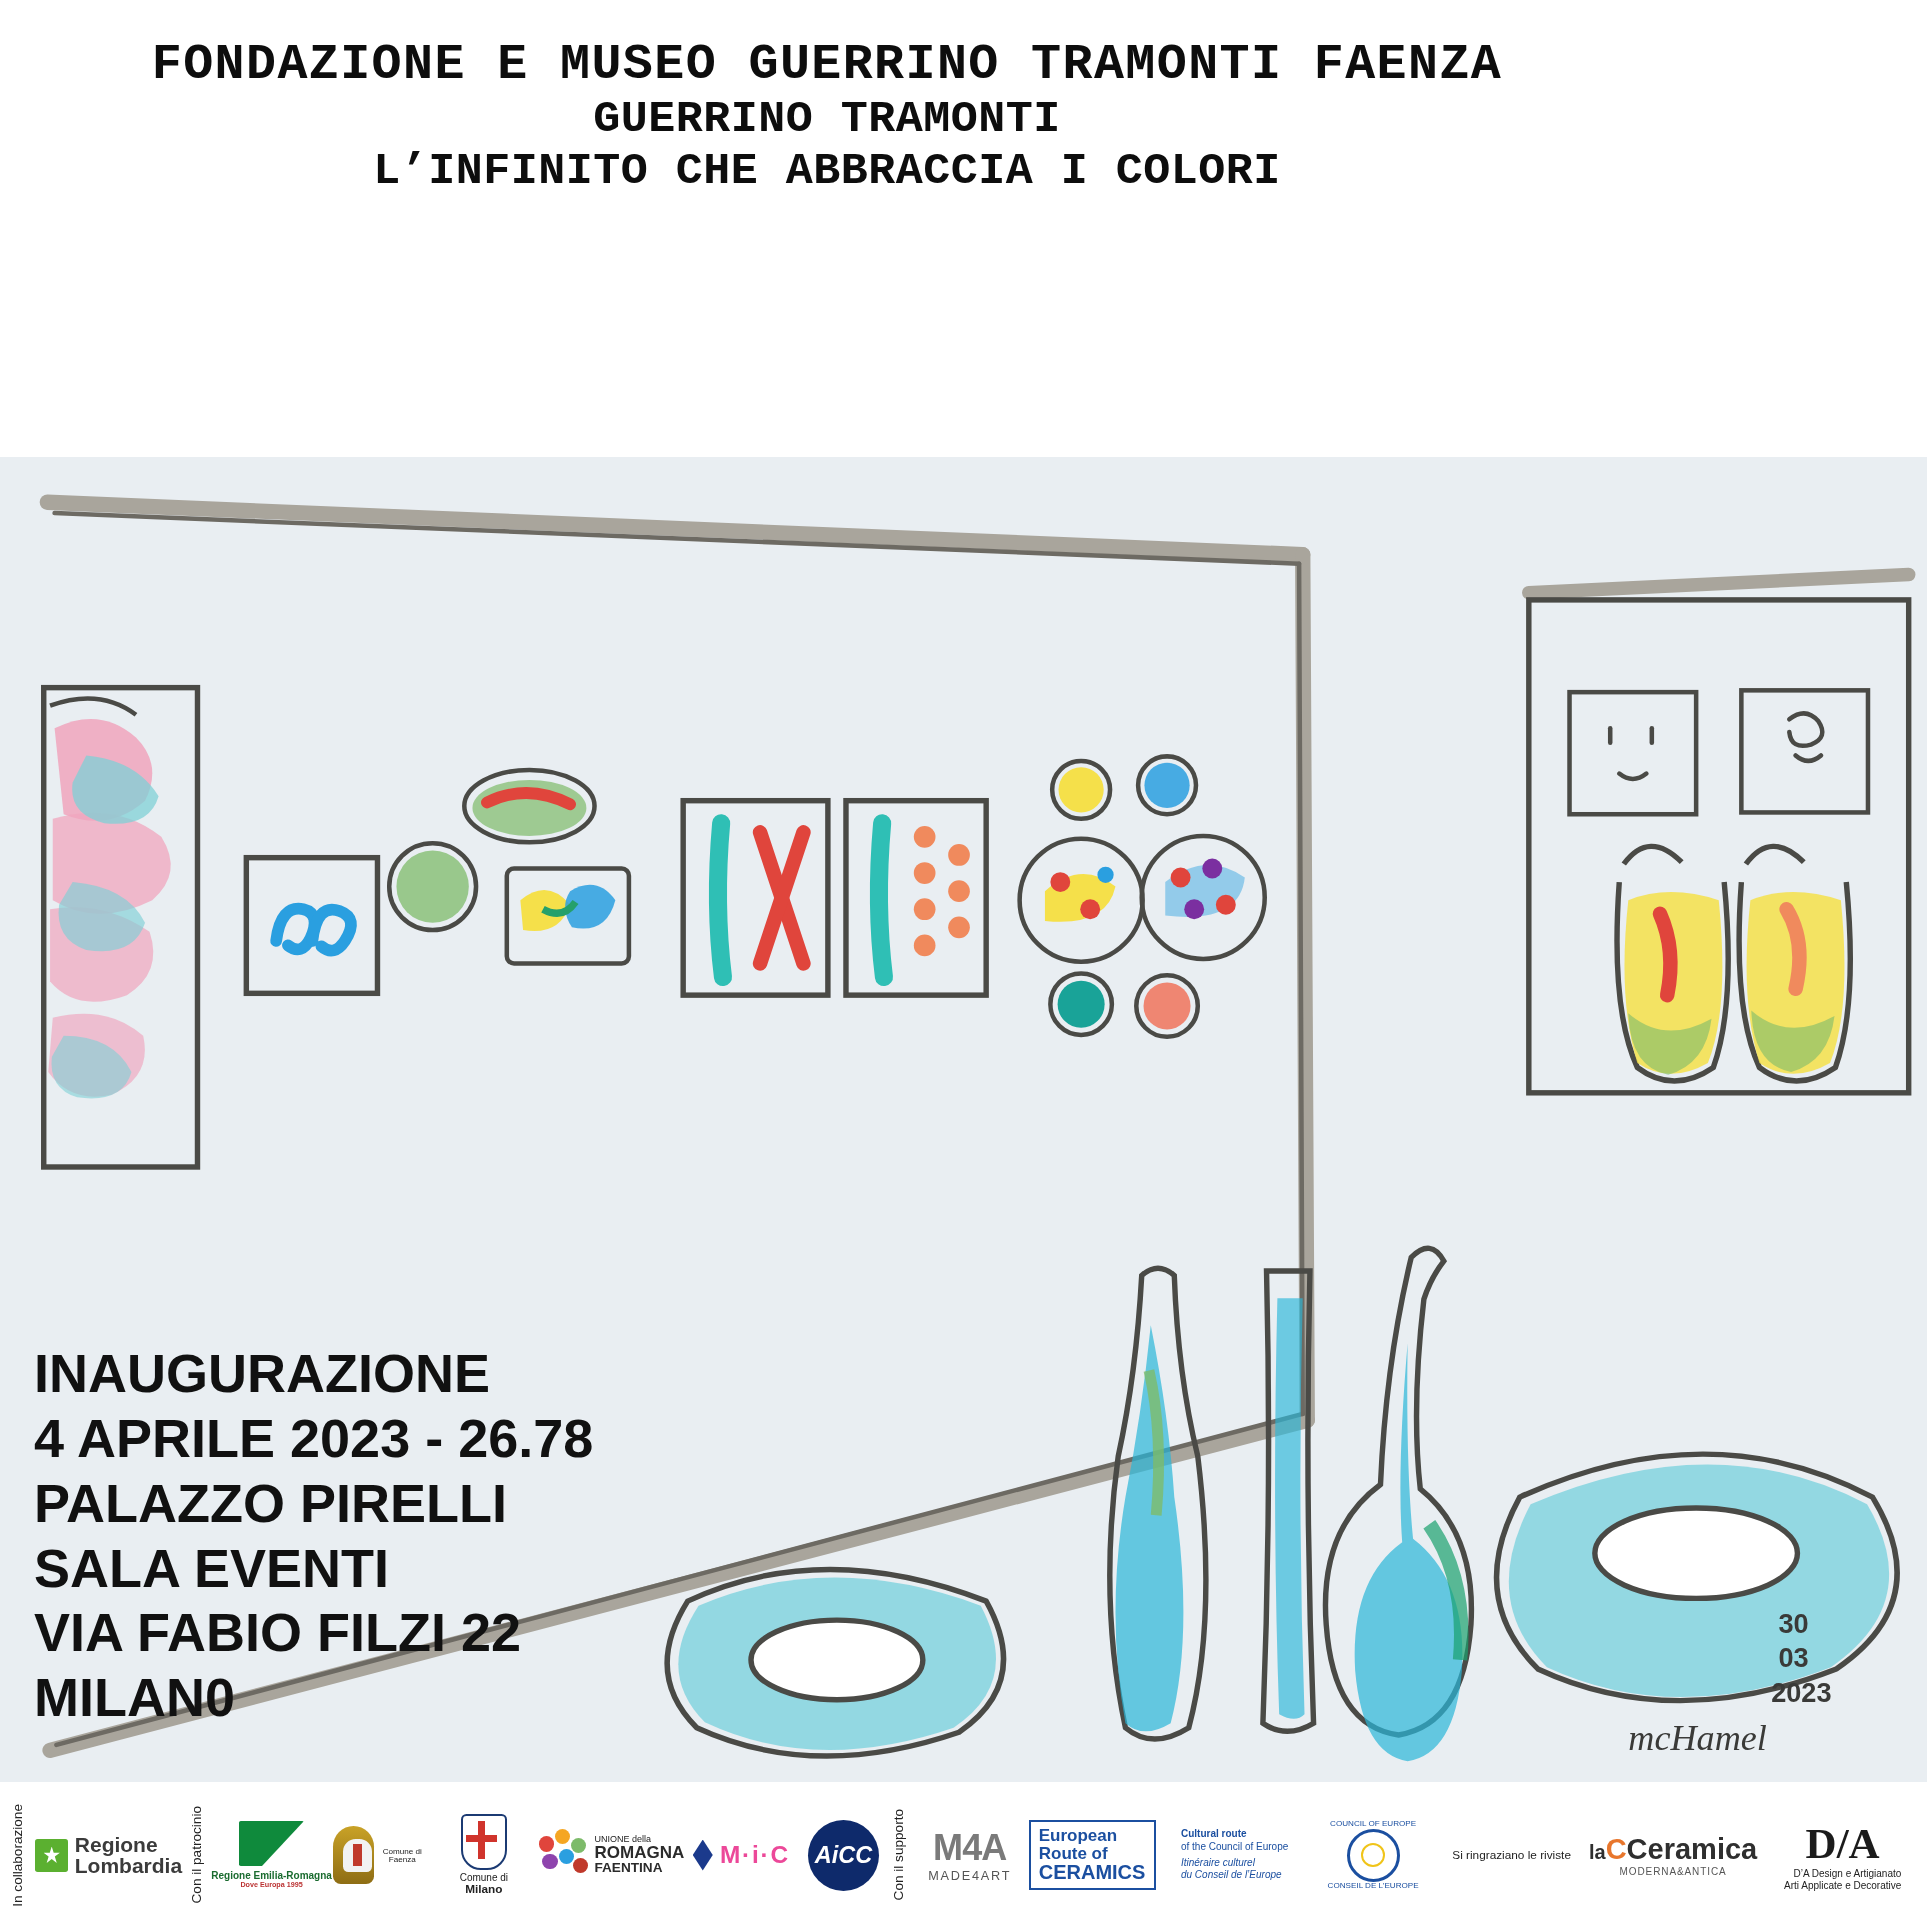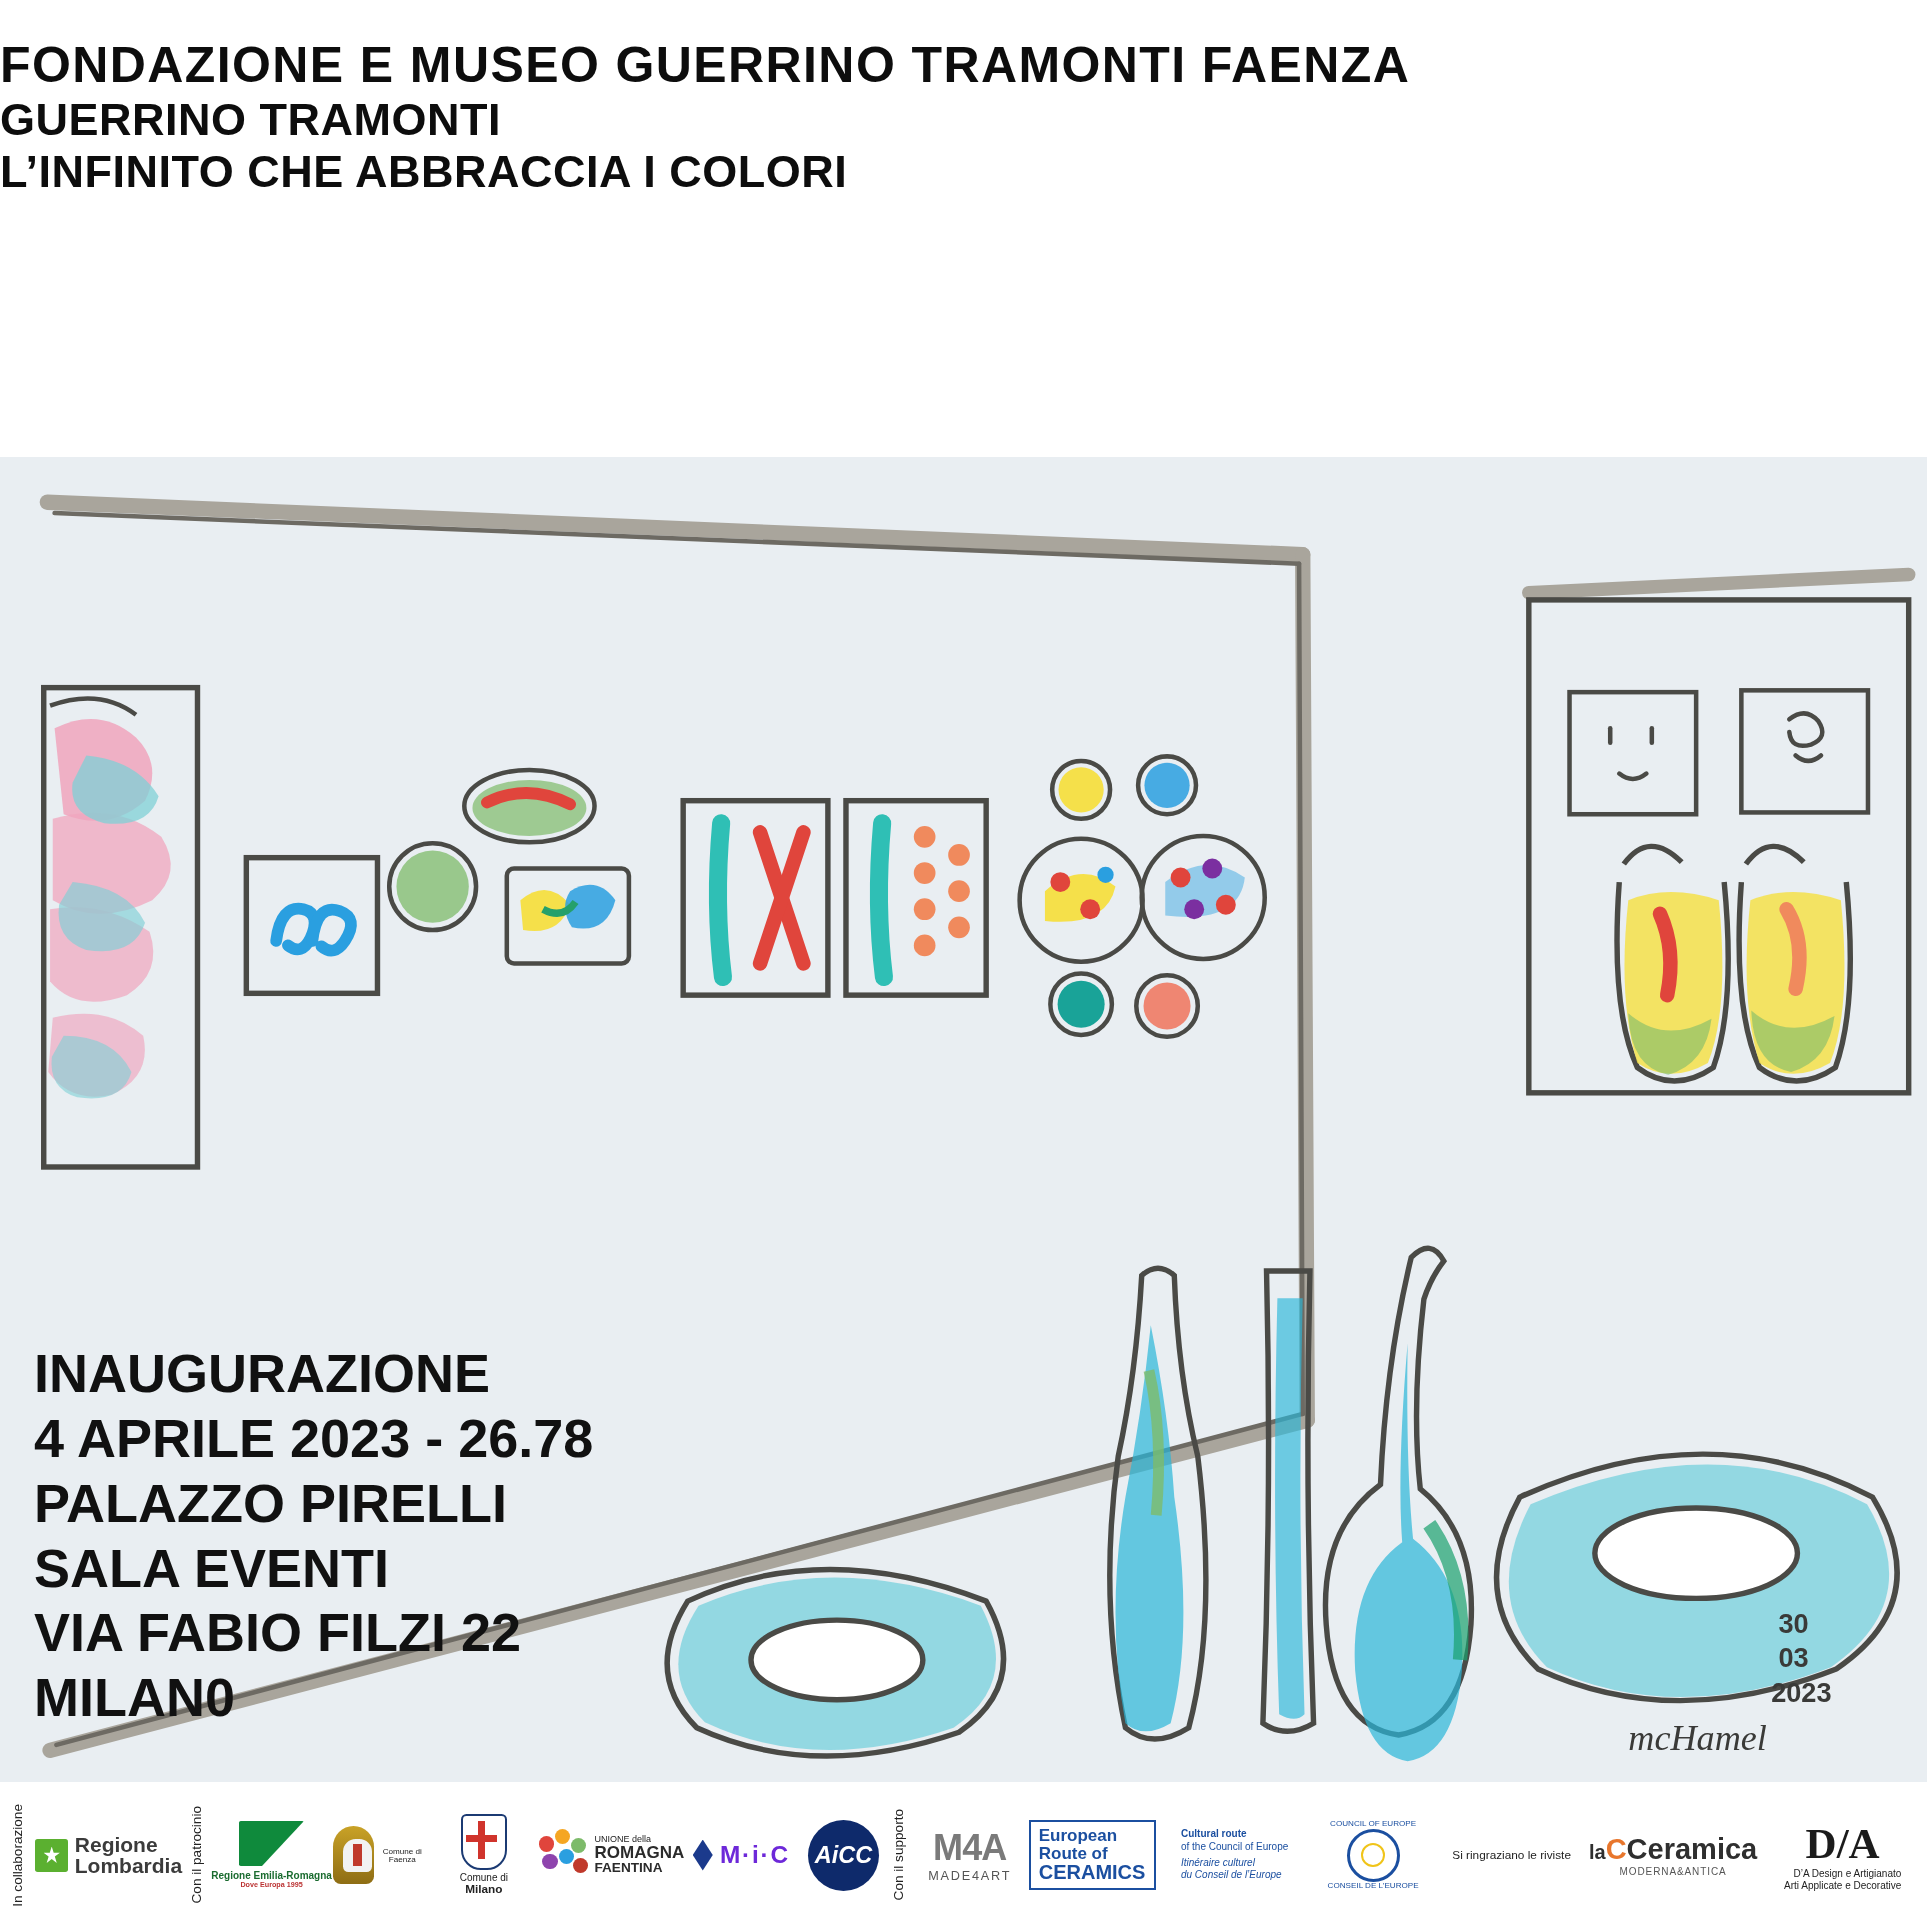--- a/index.html
+++ b/index.html
@@ -9,20 +9,22 @@
     font-family:"Liberation Sans", sans-serif;
     overflow:hidden;
     position:relative;
   }
   .poster{position:relative;width:1928px;height:1928px;}
 
   
   .header{
     position:absolute;top:0;left:0;width:1654px;height:452px;
     background:#ffffff;
+    text-align:center;
+    font-family:Liberation Mono, monospace;
   }
   .h-line{
     font-weight:bold;
     color:#0d0d0d;
     letter-spacing:0.5px;
     line-height:1.16;
   }
   .h1{font-size:50px;margin-top:36px;letter-spacing:1.4px;}
   .h2{font-size:45px;}
   .h3{font-size:45px;margin-top:0px;}
@@ -87,21 +89,21 @@
   .crest:after{content:"";position:absolute;left:20px;top:18px;width:9px;height:22px;background:#c0392b;}
 
   .milan-crest{width:42px;height:52px;background:#fff;border:2.7px solid #1b3a73;border-radius:5.4px 5.4px 20px 20px;position:relative;}
   .milan-crest:after{content:"";position:absolute;left:15.4px;top:5.4px;width:7.2px;height:38px;background:#d0342c;}
   .milan-crest:before{content:"";position:absolute;left:3.6px;top:19px;width:31px;height:7.2px;background:#d0342c;}
 
   .urf-dots{width:54px;height:52px;position:relative;}
   .urf-dots span{position:absolute;width:15.4px;height:15.4px;border-radius:50%;}
 
   .mic-dia{width:20px;height:31px;background:#1b3a8c;transform:rotate(0deg);clip-path:polygon(50% 0,100% 50%,50% 100%,0 50%);display:inline-block;}
-  .mic-text{font-size:24.4px;font-weight:bold;color:#6d28d9;letter-spacing:1.8px;}
+  .mic-text{font-size:24.4px;font-weight:bold;color:#ec4899;letter-spacing:1.8px;}
 
   .aicc{width:71px;height:71px;border-radius:50%;background:#0e2a6b;color:#fff;display:flex;align-items:center;justify-content:center;font-size:23.5px;font-weight:bold;font-style:italic;}
 
   .m4a{font-size:36px;font-weight:bold;color:#7a7a7a;letter-spacing:-0.9px;}
   .m4a-sub{font-size:12.7px;letter-spacing:1.8px;color:#555;}
 
   .erc-box{border:2.7px solid #1b4fa0;padding:4.5px 8.1px;color:#1b4fa0;font-weight:bold;font-size:17px;line-height:1.05;}
   .cr-txt{font-size:10px;color:#1b4fa0;line-height:1.25;}
   .coe-ring{width:47px;height:47px;border-radius:50%;border:3.6px solid #1b4fa0;position:relative;}
   .coe-ring:after{content:"";position:absolute;left:11.8px;top:11.8px;width:20px;height:20px;border-radius:50%;border:2.7px solid #f0c419;}

